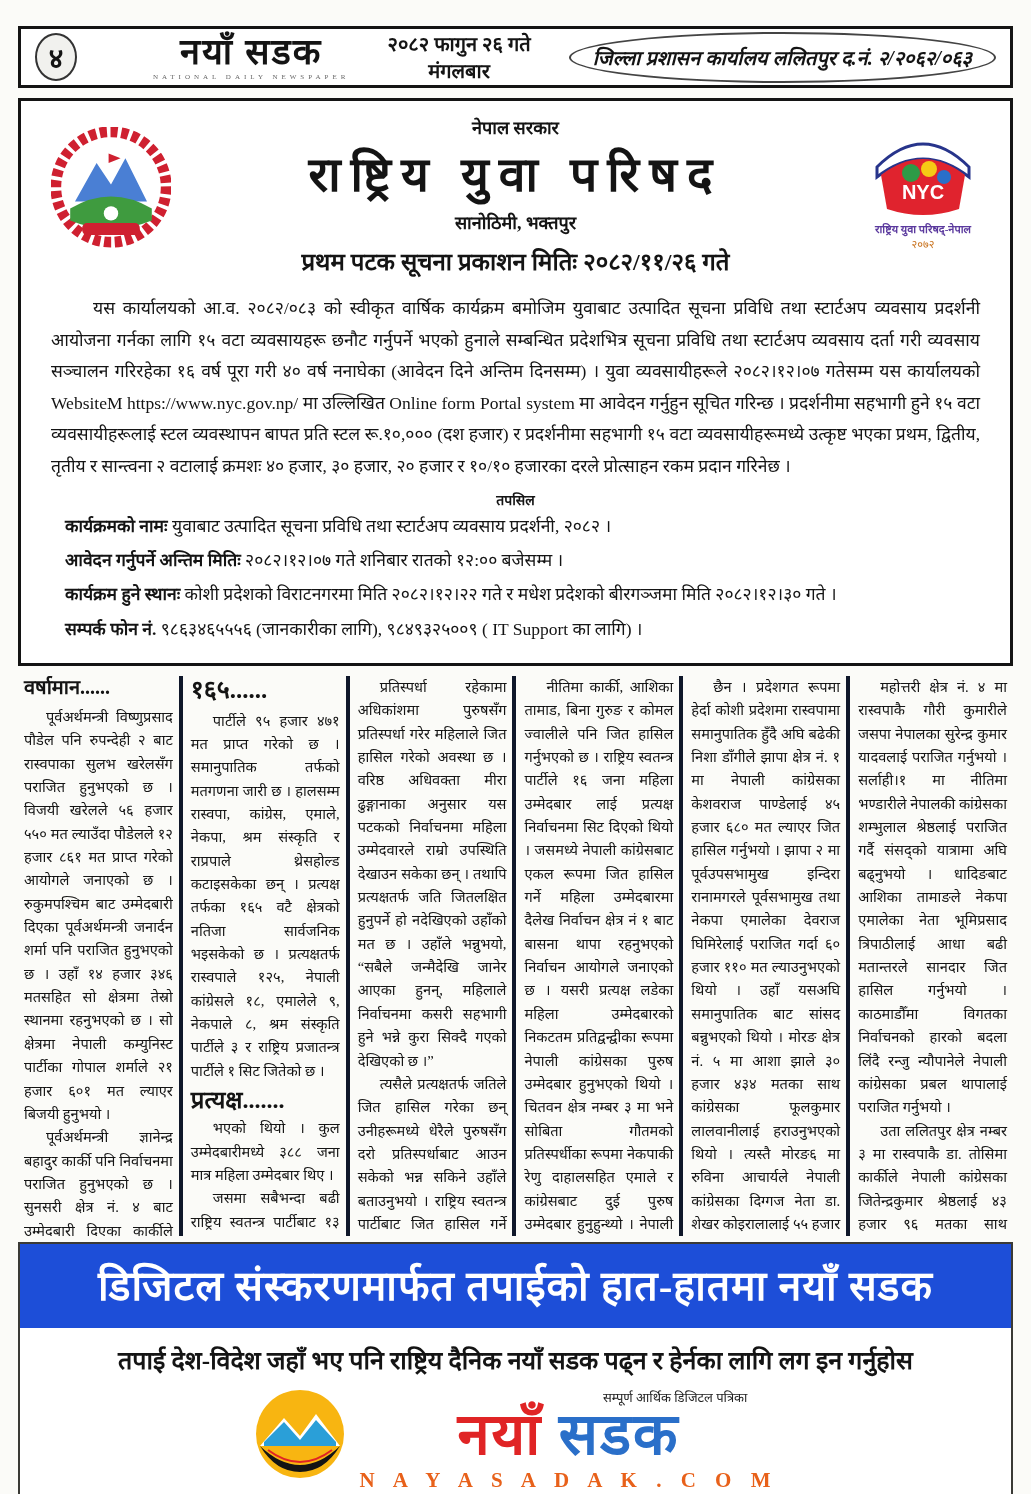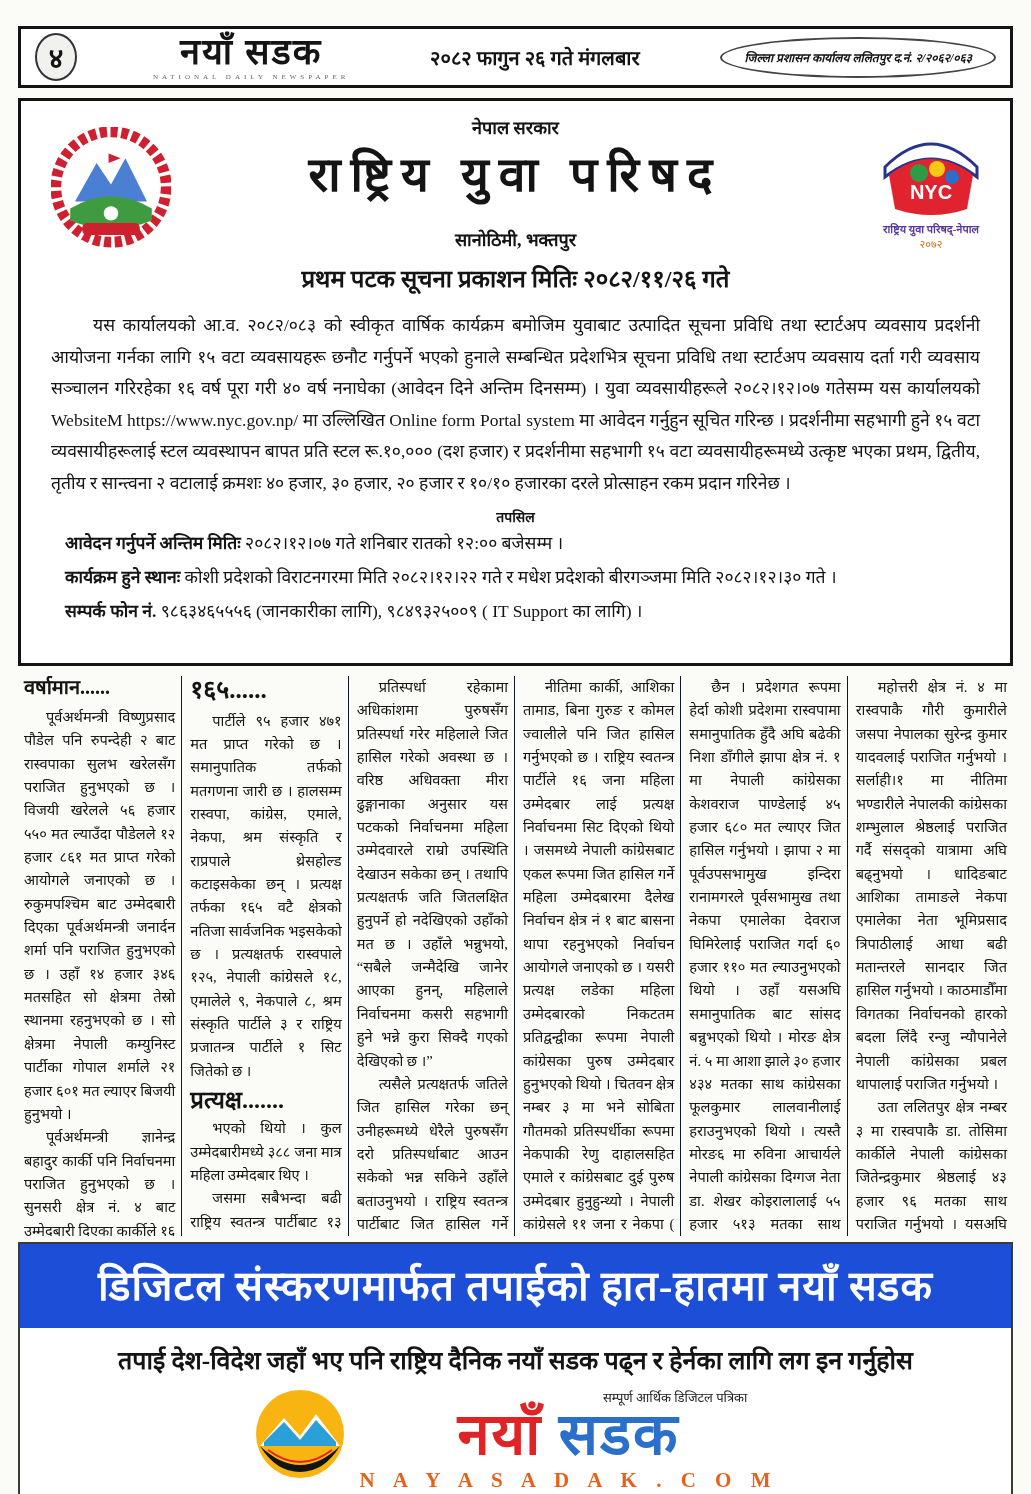--- a/index.html
+++ b/index.html
@@ -17,47 +17,47 @@
     width: 42px; height: 48px; border: 2px solid #333; border-radius: 50%;
     display: flex; align-items: center; justify-content: center;
     font-size: 28px; font-weight: bold; background: #f1f1ee; flex: 0 0 auto;
   }
   .masthead { text-align: center; margin-left: 58px; flex: 0 0 auto; }
   .masthead-title { font-size: 36px; font-weight: bold; letter-spacing: 2px; line-height: 1; }
   .masthead-sub { font-size: 7px; letter-spacing: 4px; color: #666; margin-top: 3px; }
   .top-date { flex: 1; text-align: center; font-size: 20px; font-weight: bold; }
   .reg-oval {
     border: 2px solid #444; border-radius: 50%; padding: 10px 22px;
-    font-size: 12px; font-weight: bold; font-style: italic; white-space: nowrap; flex: 0 0 auto;
+    font-size: 20px; font-weight: bold; font-style: italic; white-space: nowrap; flex: 0 0 auto;
   }
   
   .notice {
     border: 3px solid #141414; margin-top: 10px; height: 568px;
     padding: 14px 30px 10px; position: relative; background: #fff; overflow: hidden;
   }
   .notice-head { text-align: center; }
   .gov { font-size: 18px; font-weight: bold; }
   .ministry { font-size: 23px; font-weight: bold; margin-top: 6px; }
   .council { font-size: 48px; font-weight: bold; letter-spacing: 10px; margin-top: 8px; line-height: 1.15; }
-  .addr { font-size: 18px; font-weight: bold; margin-top: 25px; }
+  .addr { font-size: 18px; font-weight: bold; margin-top: 8px; }
   .pubdate { font-size: 24px; font-weight: bold; margin-top: 10px; }
   .emblem-wrap { position: absolute; left: 26px; top: 26px; width: 128px; text-align: center; }
-  .nyc-wrap { position: absolute; right: 14px; top: 26px; width: 130px; text-align: center; }
+  .nyc-wrap { position: absolute; right: 22px; top: 26px; width: 130px; text-align: center; }
   .nyc-caption { font-size: 11px; font-weight: bold; color: #5b3a9e; line-height: 1.2; }
   .nyc-year { font-size: 11px; font-weight: normal; color: #c9731f; }
   .notice-body {
     font-size: 17.5px; line-height: 1.8; text-align: justify; text-indent: 42px; margin-top: 16px;
   }
   .tapasil { text-align: center; font-size: 14px; font-weight: bold; margin-top: 8px; }
   .detail-line { font-size: 17.5px; line-height: 1.95; padding-left: 14px; }
   .detail-line b { font-weight: bold; }
   
   .article { display: flex; margin-top: 10px; height: 560px; overflow: hidden; }
   .col { flex: 1 1 0; font-size: 14.6px; line-height: 1.6; text-align: justify; padding: 0 6px; overflow: hidden; }
-  .col + .col { border-left: 1px solid #0f172a; padding-left: 8px; }
+  .col + .col { border-left: 4px solid #0f172a; padding-left: 8px; }
   .col p { text-indent: 22px; }
   .col-h1 { font-size: 20px; font-weight: bold; line-height: 1.1; margin-bottom: 8px; }
   .col-h2 { font-size: 25px; font-weight: bold; line-height: 1.1; margin-bottom: 6px; }
   .col-h3 { font-size: 24px; font-weight: bold; line-height: 1.1; margin: 4px 0 4px; }
   
   .ad { border: 2px solid #3a3a36; margin-top: 6px; background: #fff; }
   .ad-bar {
     background: #1d4ed8; color: #fff; text-align: center;
     font-size: 41px; font-weight: bold; padding: 12px 6px 16px; letter-spacing: 1px;
   }
@@ -118,20 +118,24 @@
       <div class="gov">नेपाल सरकार</div>
       <div class="council">राष्ट्रिय युवा परिषद</div>
       <div class="addr">सानोठिमी, भक्तपुर</div>
       <div class="pubdate">प्रथम पटक सूचना प्रकाशन मितिः २०८२/११/२६ गते</div>
     </div>
 
     <p class="notice-body">यस कार्यालयको आ.व. २०८२/०८३ को स्वीकृत वार्षिक कार्यक्रम बमोजिम युवाबाट उत्पादित सूचना प्रविधि तथा स्टार्टअप व्यवसाय प्रदर्शनी आयोजना गर्नका लागि १५ वटा व्यवसायहरू छनौट गर्नुपर्ने भएको हुनाले सम्बन्धित प्रदेशभित्र सूचना प्रविधि तथा स्टार्टअप व्यवसाय दर्ता गरी व्यवसाय सञ्चालन गरिरहेका १६ वर्ष पूरा गरी ४० वर्ष ननाघेका (आवेदन दिने अन्तिम दिनसम्म) । युवा व्यवसायीहरूले २०८२।१२।०७ गतेसम्म यस कार्यालयको WebsiteM https://www.nyc.gov.np/ मा उल्लिखित Online form Portal system मा आवेदन गर्नुहुन सूचित गरिन्छ । प्रदर्शनीमा सहभागी हुने १५ वटा व्यवसायीहरूलाई स्टल व्यवस्थापन बापत प्रति स्टल रू.१०,००० (दश हजार) र प्रदर्शनीमा सहभागी १५ वटा व्यवसायीहरूमध्ये उत्कृष्ट भएका प्रथम, द्वितीय, तृतीय र सान्त्वना २ वटालाई क्रमशः ४० हजार, ३० हजार, २० हजार र १०/१० हजारका दरले प्रोत्साहन रकम प्रदान गरिनेछ ।</p>
 
     <div class="tapasil">तपसिल</div>
 
+    <div class="detail-line">
+      <b>कार्यक्रमको नामः</b>
+      <span>युवाबाट उत्पादित सूचना प्रविधि तथा स्टार्टअप व्यवसाय प्रदर्शनी, २०८२ ।</span>
+    </div>
     <div class="detail-line">
       <b>आवेदन गर्नुपर्ने अन्तिम मितिः</b>
       <span>२०८२।१२।०७ गते शनिबार रातको १२:०० बजेसम्म ।</span>
     </div>
     <div class="detail-line">
       <b>कार्यक्रम हुने स्थानः</b>
       <span>कोशी प्रदेशको विराटनगरमा मिति २०८२।१२।२२ गते र मधेश प्रदेशको बीरगञ्जमा मिति २०८२।१२।३० गते ।</span>
     </div>
     <div class="detail-line">
       <b>सम्पर्क फोन नं.</b>

